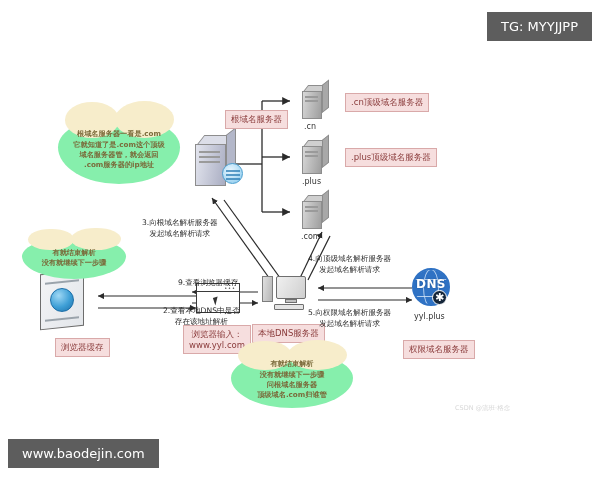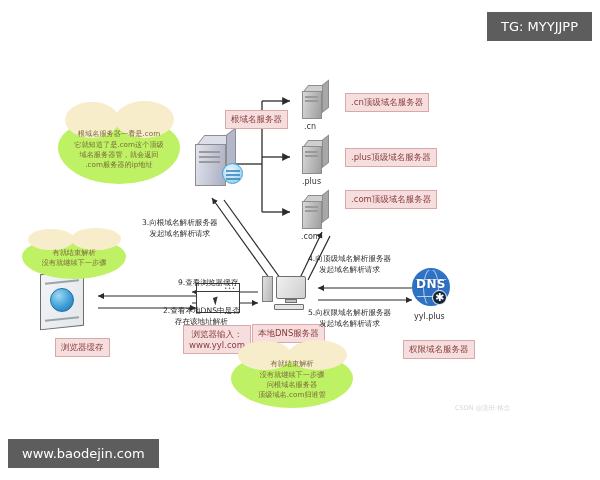--- a/index.html
+++ b/index.html
@@ -21,30 +21,31 @@
     font-size:8.5px;
     line-height:1.25;
     padding:3px 5px;
     white-space:nowrap;
     text-align:center;
     font-family:"DejaVu Sans","Liberation Sans",sans-serif;
   }
 
   
   .cloud{
-    background:#bef264;
+    background:#86efac;
     color:#7a6a3a;
     font-size:7.2px;
     line-height:1.45;
     text-align:center;
     display:flex;align-items:center;justify-content:center;
     border-radius:50% 50% 50% 50% / 46% 46% 54% 54%;
     padding:6px 9px;
     box-sizing:border-box;
     position:absolute;
+    font-weight:bold;
   }
   .cloud::before,.cloud::after{
     content:"";position:absolute;background:#f7edcb;border-radius:50%;
   }
   .cloud::before{width:44%;height:52%;left:6%;top:-20%;}
   .cloud::after{width:48%;height:54%;right:5%;top:-22%;}
   .cloud .ctxt{position:relative;z-index:3;}
 
   
   .step-text{
@@ -239,21 +240,20 @@
   <div class="pink-label abs" style="left:345px;top:148px;">.plus顶级域名服务器</div>
 
   <div class="server abs" style="left:300px;top:195px;">
     <div class="top"></div>
       <div class="side"></div>
       <div class="front"></div>
     <div class="slot" style="top:11px;"></div>
       <div class="slot" style="top:15px;"></div>
   </div>
   <div class="cap abs" style="left:301px;top:232px;">.com</div>
-  <div class="pink-label abs" style="left:345px;top:190px;">.com顶级域名服务器</div>
 
   <div class="screen abs" style="left:40px;top:272px;">
     <div class="ln" style="top:8px;"></div>
     <div class="ln" style="top:45px;"></div>
   </div>
   <div class="globe abs" style="left:50px;top:288px;"></div>
   <div class="pink-label abs" style="left:31px;top:338px;margin-left:24px;">浏览器缓存</div>
 
   <div class="winbox abs" style="left:196px;top:283px;width:44px;height:30px;">
     <div class="bar"></div>

